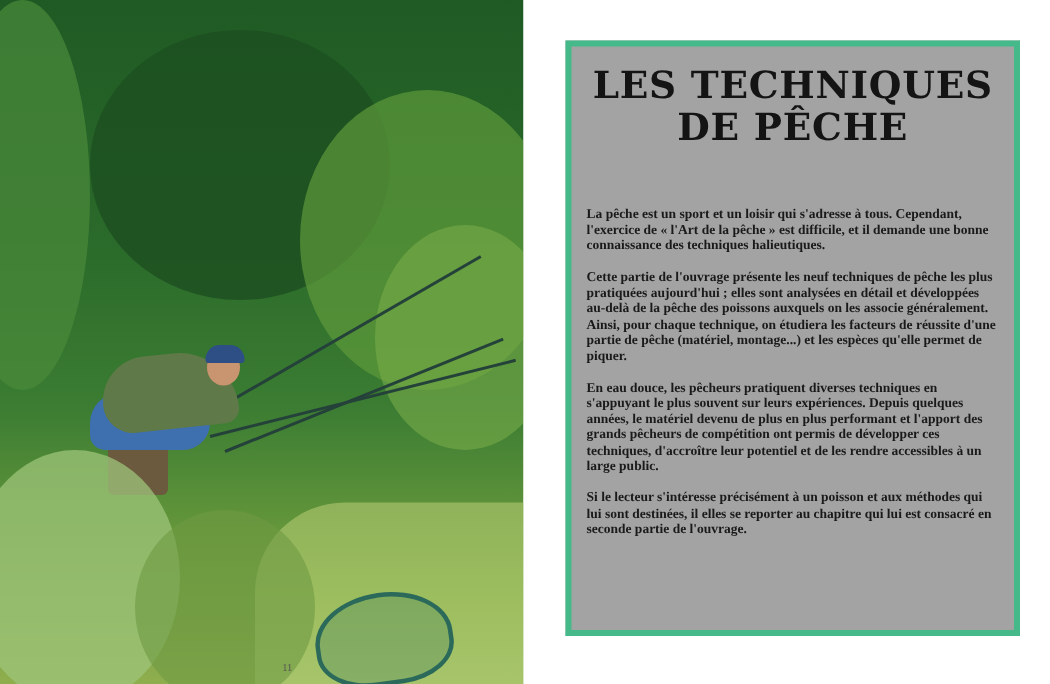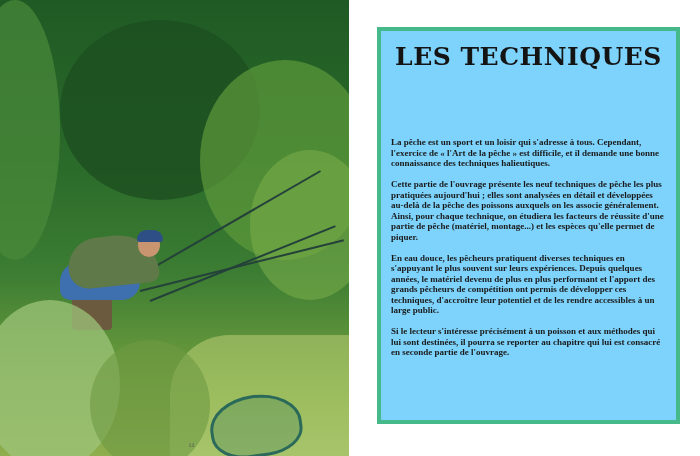--- a/index.html
+++ b/index.html
@@ -16,21 +16,21 @@
       border-radius: 50% 50% 40% 40%; transform: rotate(-8deg); background: rgba(40,110,90,0.25); }
     .rod { position: absolute; height: 2px; background: #24413a; transform-origin: left center; }
     .angler-body { position: absolute; left: 68px; top: 236px; width: 90px; height: 50px; background: #5f7a48; border-radius: 30px 40px 10px 20px; transform: rotate(-6deg); }
     .angler-legs { position: absolute; left: 60px; top: 262px; width: 80px; height: 38px; background: #3e6fae; border-radius: 20px 10px 18px 10px; }
     .angler-head { position: absolute; left: 138px; top: 233px; width: 22px; height: 24px; background: #c99470; border-radius: 50%; }
     .angler-cap { position: absolute; left: 137px; top: 230px; width: 26px; height: 12px; background: #2d4f86; border-radius: 12px 12px 3px 3px; }
     .angler-seat { position: absolute; left: 72px; top: 295px; width: 40px; height: 35px; background: #6b5a3e; border-radius: 4px; }
 
     .right-page { position: absolute; left: 349px; top: 0; width: 351px; height: 456px; background: #ffffff; }
     .frame { position: absolute; left: 377px; top: 27px; width: 303px; height: 397px;
-      border: 4px solid #45b98a; box-sizing: border-box; background: #7dd3fc; padding-left: 19px; }
+      border: 4px solid #45b98a; box-sizing: border-box; background: #a3a3a3; padding-left: 19px; }
     .title { position: absolute; left: 0; right: 0; top: 12px; text-align: center;
       font-family: "DejaVu Serif", serif; font-weight: bold; font-size: 25px; line-height: 28px; color: #141414; letter-spacing: 0.5px; }
     .body-text { position: absolute; left: 10px; right: 10px; top: 106px;
       font-family: "Liberation Serif", serif; font-size: 9px; line-height: 10.5px; color: #1a1a1a; font-weight: bold; }
     .body-text p { margin: 0 0 10.5px 0; font-family: Liberation Serif, serif; }
     .page-number { position: absolute; left: 16px; width: 700px; top: 441px; text-align: center; width: 351px;
       font-family: "Liberation Serif", serif; font-size: 7px; color: #555; }
   </style>
 </head>
 <body>
@@ -52,22 +52,23 @@
   <div class="net"></div>
   <div class="foliage" style="left:-20px;top:300px;width:140px;height:170px;background:#9ec47a;opacity:0.75;"></div>
   <div class="foliage" style="left:90px;top:340px;width:120px;height:130px;background:#6e9a42;opacity:0.6;"></div>
 </div>
 
 <div class="right-page"></div>
 
 <div class="frame">
   <div class="title">
     <div>LES TECHNIQUES</div>
+    <div>DE PÊCHE</div>
   </div>
   <div class="body-text">
     <p>La pêche est un sport et un loisir qui s'adresse à tous. Cependant, l'exercice de « l'Art de la pêche » est difficile, et il demande une bonne connaissance des techniques halieutiques.</p>
     <p>Cette partie de l'ouvrage présente les neuf techniques de pêche les plus pratiquées aujourd'hui ; elles sont analysées en détail et développées au-delà de la pêche des poissons auxquels on les associe généralement. Ainsi, pour chaque technique, on étudiera les facteurs de réussite d'une partie de pêche (matériel, montage...) et les espèces qu'elle permet de piquer.</p>
     <p>En eau douce, les pêcheurs pratiquent diverses techniques en s'appuyant le plus souvent sur leurs expériences. Depuis quelques années, le matériel devenu de plus en plus performant et l'apport des grands pêcheurs de compétition ont permis de développer ces techniques, d'accroître leur potentiel et de les rendre accessibles à un large public.</p>
-    <p>Si le lecteur s'intéresse précisément à un poisson et aux méthodes qui lui sont destinées, il pourra se reporter au chapitre qui lui est consacré en seconde partie de l'ouvrage.</p>
+    <p>Si le lecteur s'intéresse précisément à un poisson et aux méthodes qui lui sont destinées, il elles se reporter au chapitre qui lui est consacré en seconde partie de l'ouvrage.</p>
   </div>
 </div>
 
 <div class="page-number">11</div>
 
 </body></html>

